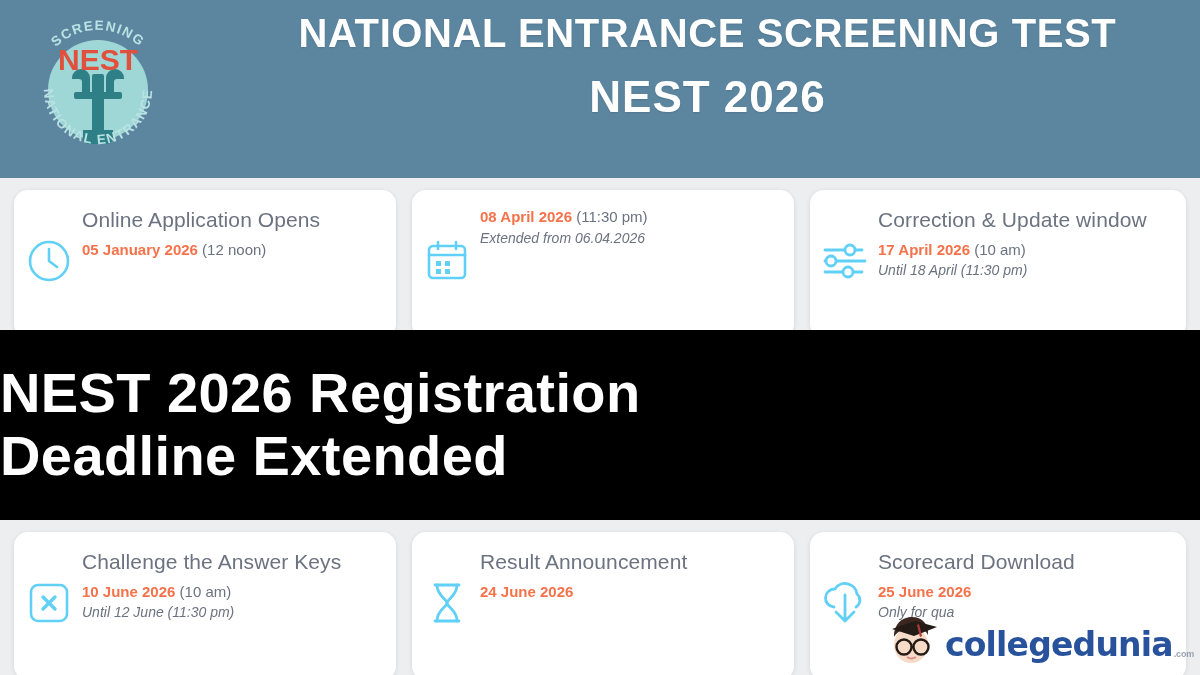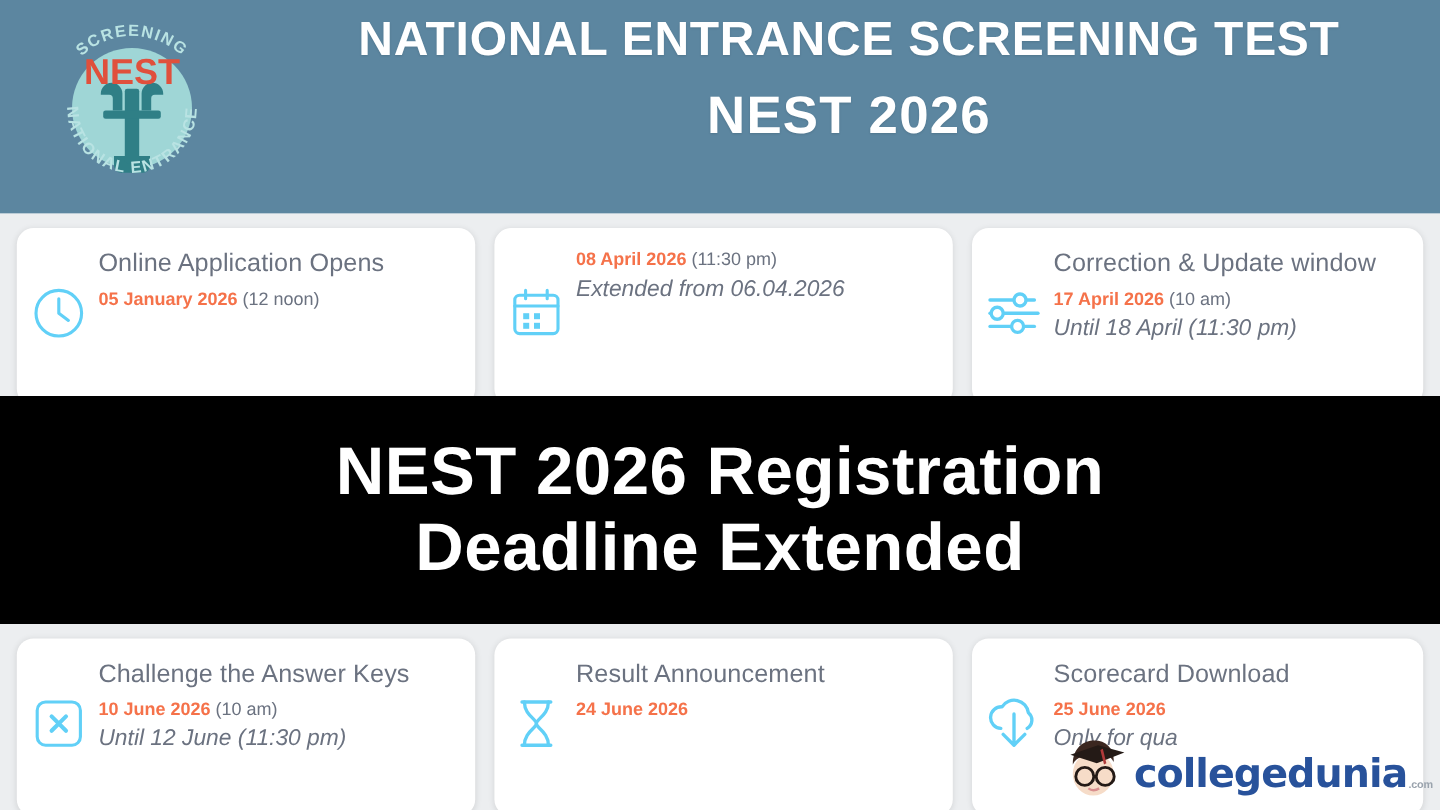--- a/index.html
+++ b/index.html
@@ -26,21 +26,21 @@
     position: absolute;
     left: 0; top: 0;
     width: 1200px;
     height: 178px;
     background: #5c86a0;
     display: flex;
     align-items: center;
   }
   .logo-wrap {
     position: absolute;
-    left: 32px;
+    left: 20px;
     top: 12px;
     width: 156px;
     height: 156px;
   }
   .logo-svg { display:block; width:156px; height:156px; }
 
   .header-text {
     position: absolute;
     left: 225px;
     top: 8px;
@@ -117,37 +117,37 @@
   }
   .card-date {
     color: #f5724a;
     font-weight: 700;
   }
   .card-time {
     color: #6b7280;
     font-weight: 400;
   }
   .card-note {
-    font-size: 19px;
+    font-size: 14px;
     line-height: 1.45;
     color: #6b7280;
     font-style: italic;
   }
 
   
   .banner {
     position: absolute;
     left: 0;
     top: 330px;
     width: 1200px;
     height: 190px;
     background: #000000;
     display: flex;
     flex-direction: column;
-    align-items: center;
+    align-items: flex-start;
     justify-content: center;
     z-index: 5;
   }
   .banner-line {
     color: #ffffff;
     font-size: 56px;
     font-weight: 700;
     line-height: 1.12;
     letter-spacing: 0.4px;
     text-align: center;

